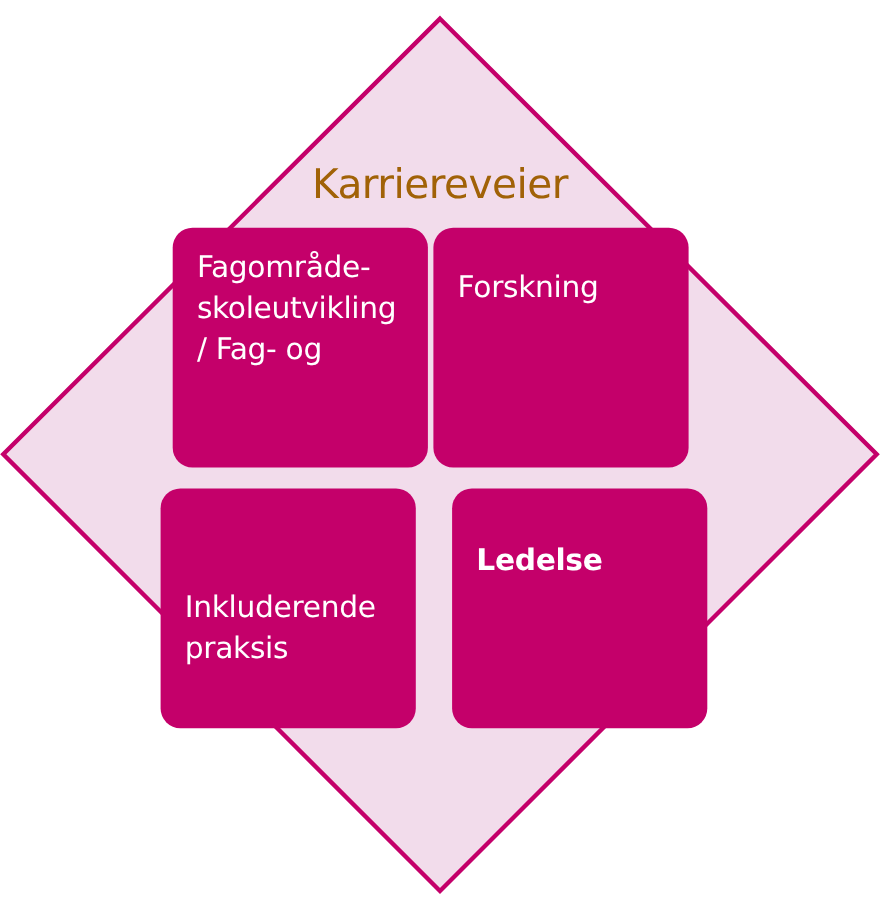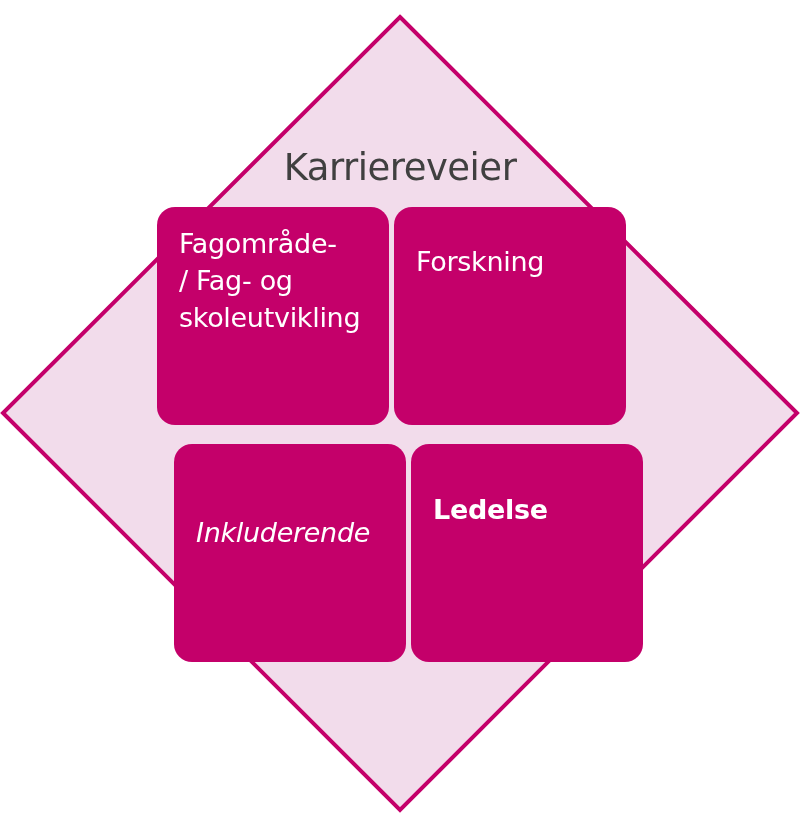--- a/index.html
+++ b/index.html
@@ -1,43 +1,44 @@
 <!DOCTYPE html>
 <html><head>
 <meta charset="utf-8">
 <style>
   html, body { margin:0; padding:0; background:#ffffff; }
   body { width:800px; height:830px; position:relative; overflow:hidden; font-family:"DejaVu Sans", sans-serif; }
   svg.bg { position:absolute; left:0; top:0; }
-  .title { position:absolute; left:0; width:800px; top:146px; text-align:center; font-size:37px; color:#404040; letter-spacing:-0.5px; }
+  .title { position:absolute; left:0; width:800px; top:146px; text-align:center; font-size:37px; color:#a16207; letter-spacing:-0.5px; }
   .box { position:absolute; width:232px; height:218px; background:#c4006a; border-radius:18px; color:#ffffff; box-sizing:border-box; padding-left:22px; font-size:27px; line-height:37px; letter-spacing:-0.3px; display:flex; flex-direction:column; }
   .box .line { white-space:nowrap; }
   #b1 { left:157px; top:207px; padding-top:18px; }
   #b2 { left:394px; top:207px; padding-top:36px; }
-  #b3 { left:174px; top:444px; padding-top:70px;font-style:italic; }
+  #b3 { left:146px; top:444px; padding-top:90px; }
   #b4 { left:411px; top:444px; padding-top:47px;font-weight:bold; }
 </style>
 </head>
 <body>
 
 <svg class="bg" width="800" height="830">
   <polygon points="400,17 797,413 400,810 3,413" fill="#f2dceb" stroke="#c4006a" stroke-width="4" stroke-linejoin="miter"></polygon>
 </svg>
 
 <div class="title">Karriereveier</div>
 
 <div class="box" id="b1">
   <span class="line">Fagområde-</span>
+  <span class="line">skoleutvikling</span>
   <span class="line">/ Fag- og</span>
-  <span class="line">skoleutvikling</span>
 </div>
 
 <div class="box" id="b2">
   <span class="line">Forskning</span>
 </div>
 
 <div class="box" id="b3">
   <span class="line">Inkluderende</span>
+  <span class="line">praksis</span>
 </div>
 
 <div class="box" id="b4">
   <span class="line">Ledelse</span>
 </div>
 
 </body></html>

